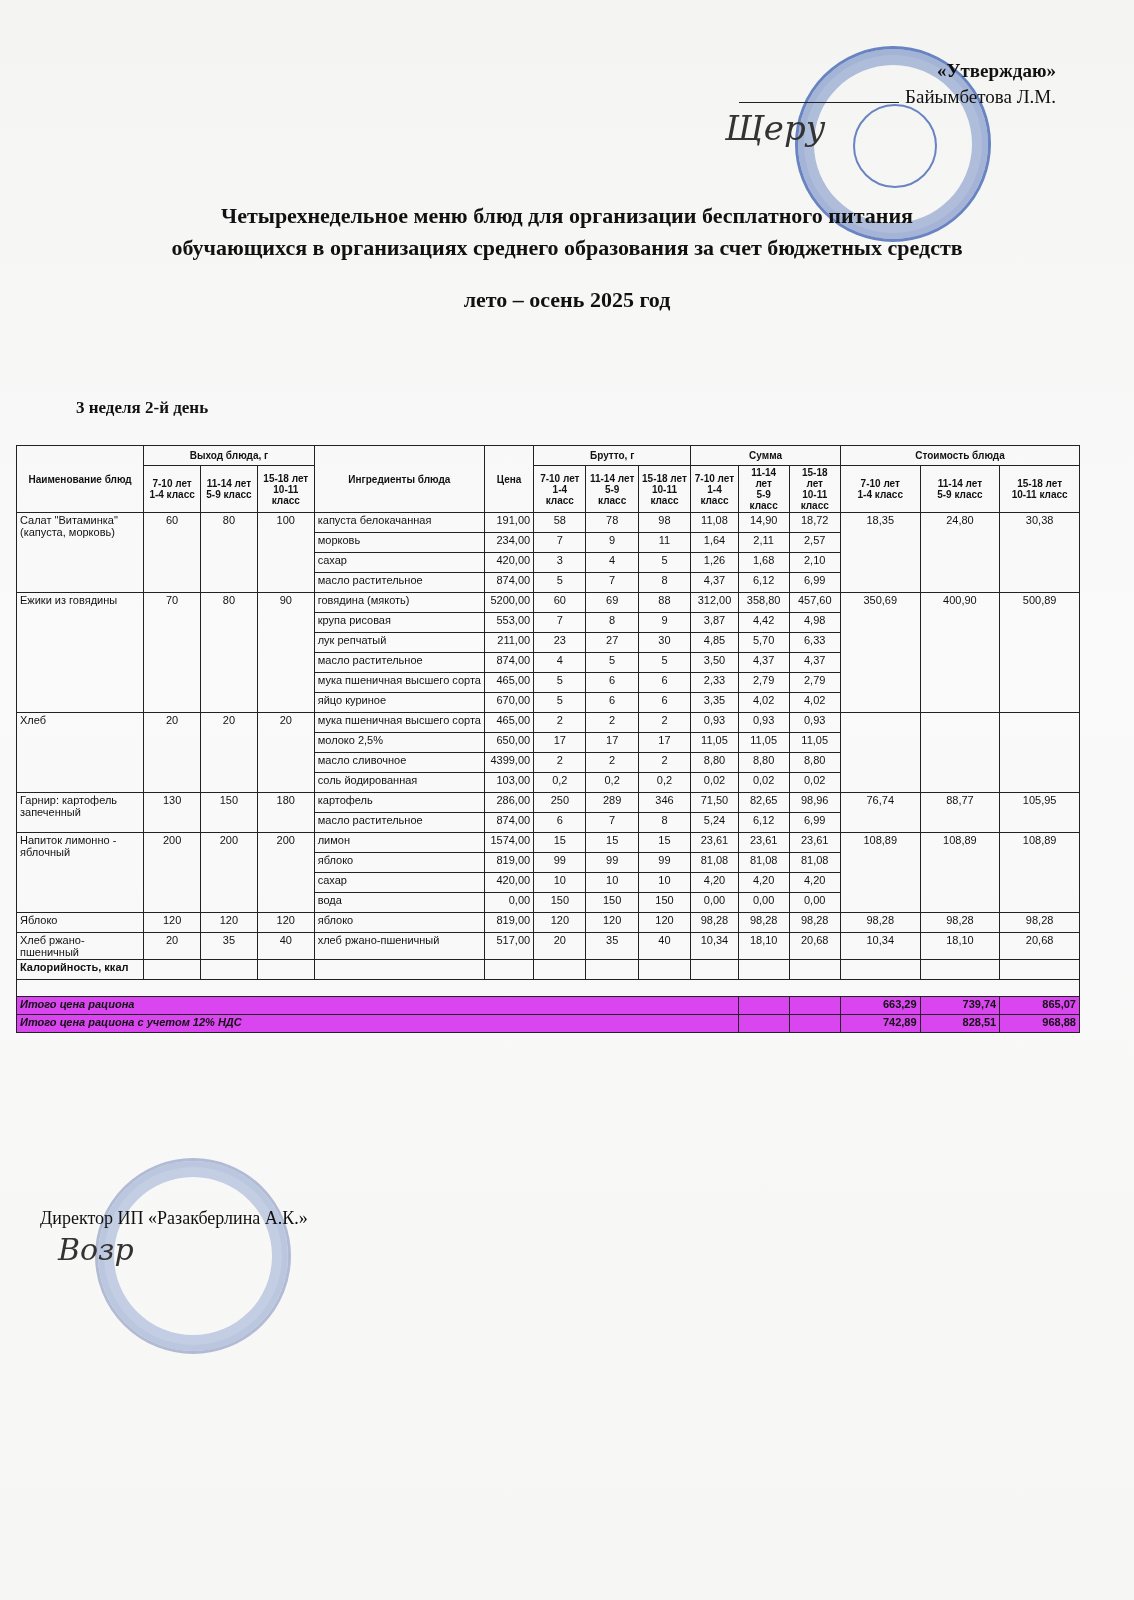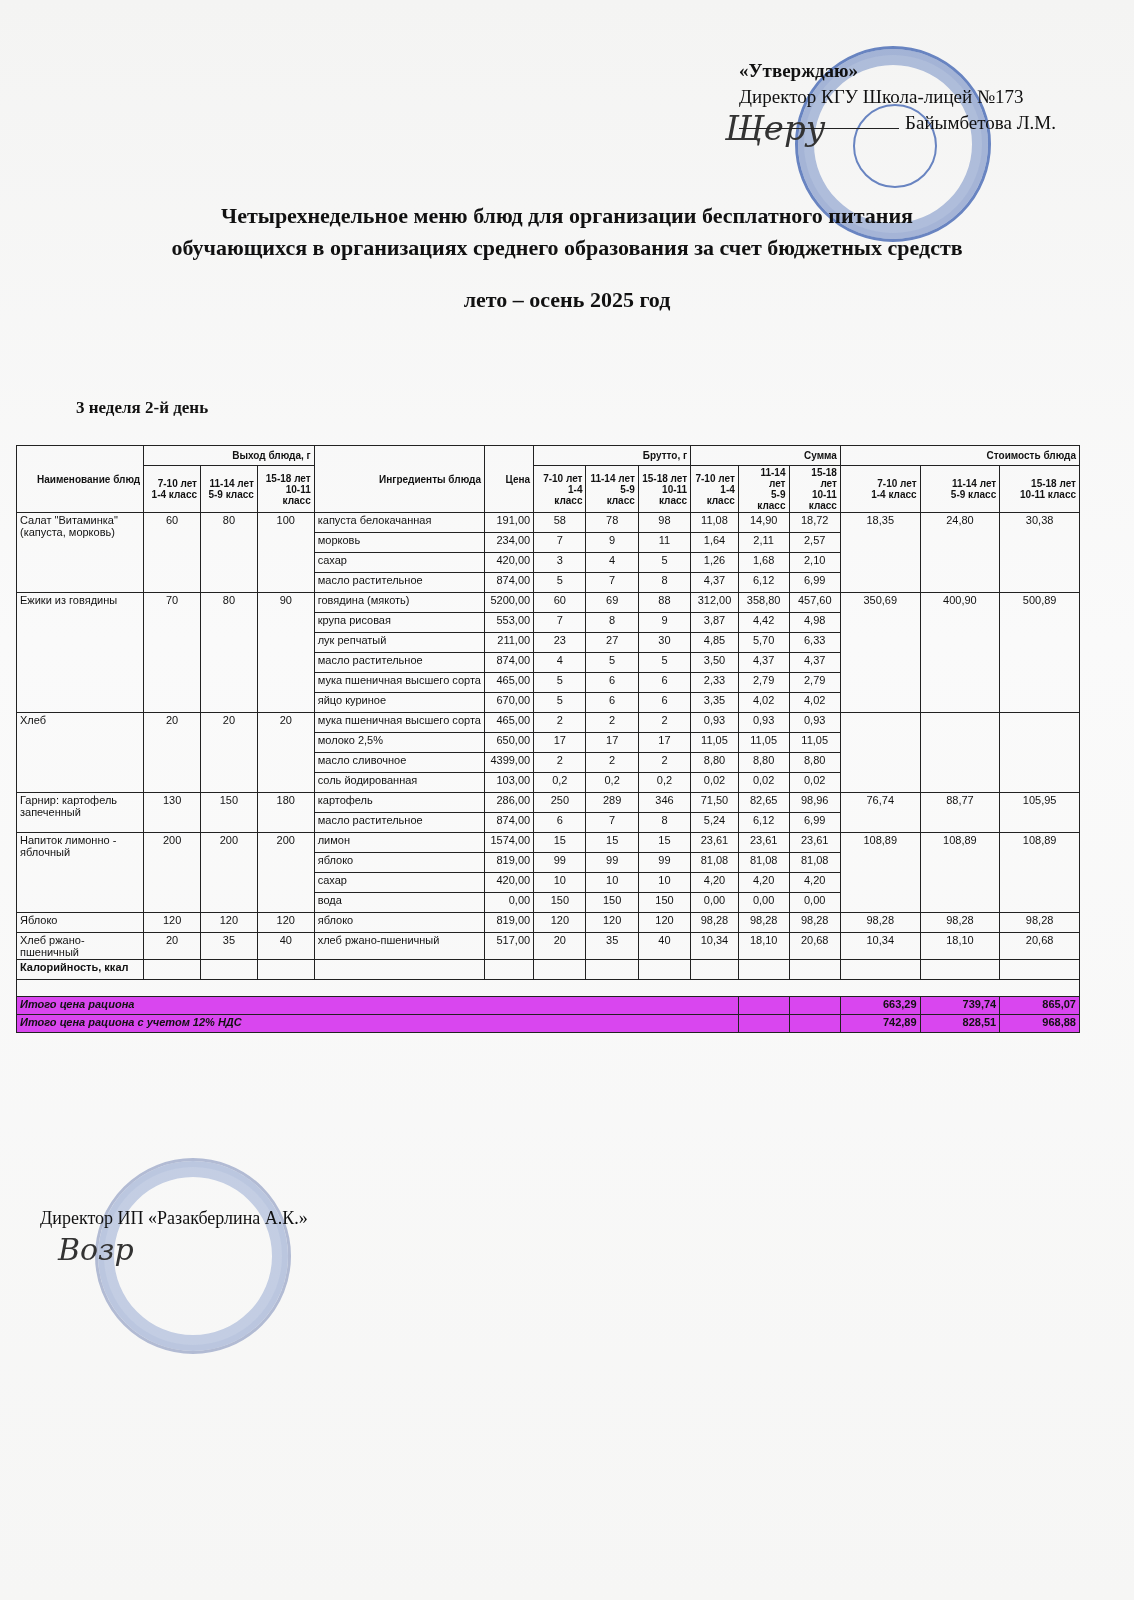--- a/index.html
+++ b/index.html
@@ -2,40 +2,40 @@
 <html><head>
 <meta charset="utf-8">
 <style>
   html, body { margin:0; padding:0; }
   body {
     width:1134px; height:1600px; position:relative; overflow:hidden;
     background:#f7f7f6;
     font-family:"Liberation Serif", serif; color:#111;
   }
   .page { position:absolute; inset:0; background:linear-gradient(180deg,#f4f4f3 0%,#fafafa 40%,#f6f6f5 100%); }
-  .approve { position:absolute; right:78px; top:58px; text-align:left; font-size:19px; line-height:26px; }
+  .approve { position:absolute; right:78px; top:58px; text-align:right; font-size:19px; line-height:26px; }
   .approve .a1 { font-weight:bold; }
   .approve .sig-line { display:inline-block; width:160px; border-bottom:1px solid #222; margin-right:6px; vertical-align:baseline; }
   .stamp {
     position:absolute; border-radius:50%; border:3px solid #3a5fb0; opacity:0.75;
     box-shadow: inset 0 0 0 6px rgba(58,95,176,0.15), inset 0 0 0 14px rgba(255,255,255,0), inset 0 0 0 16px rgba(58,95,176,0.5);
   }
   .stamp1 { left:795px; top:46px; width:190px; height:190px; }
   .stamp1 .inner { position:absolute; left:55px; top:55px; width:80px; height:80px; border-radius:50%; border:2px solid #3a5fb0; }
   .stamp2 { left:95px; top:1158px; width:190px; height:190px; border-color:#7a8bb8; opacity:0.55; }
   .signature { position:absolute; font-family:"DejaVu Serif", serif; font-style:italic; color:#333; }
   .title { position:absolute; left:0; right:0; top:200px; text-align:center; font-weight:bold; font-size:22px; line-height:32px; }
   .title .l3 { margin-top:20px; display:block; }
   .subtitle { position:absolute; left:52px; top:398px; font-weight:bold; font-size:17px;margin-left:24px; }
   table.menu {
     position:absolute; left:16px; top:445px; width:1064px;
     border-collapse:collapse; font-family:"Liberation Sans Narrow","Liberation Sans", sans-serif; font-size:11px;
   }
   table.menu td, table.menu th { border:1px solid #222; padding:1px 3px; height:17px; vertical-align:top; }
-  table.menu th { font-weight:bold; font-size:10px; text-align:right; vertical-align:middle; }
+  table.menu th { font-weight:bold; font-size:10px; text-align:center; vertical-align:middle; }
   table.menu td.num { text-align:center; }
   table.menu td.price { text-align:right; }
   table.menu td.ing { white-space:nowrap; }
   table.menu tr.spacer td { height:14px; border-left:1px solid #222; border-right:1px solid #222; border-top:none; border-bottom:none; }
   table.menu tr.total td { background:#d946ef; font-style:italic; font-weight:bold; height:15px; }
   table.menu tr.total td.tv { text-align:right; font-style:normal;padding-left:42px; }
   .bold { font-weight:bold; }
   .dir2 { position:absolute; left:40px; top:1202px; font-size:18px; line-height:32px; }
   .dir2 .sig-line { display:inline-block; width:128px; border-bottom:1px solid #222; margin-right:4px; }
 </style>
@@ -44,21 +44,20 @@
 
 <div class="page"></div>
 
 <div class="stamp stamp1">
     <div class="inner"></div>
   </div>
 <div class="signature" style="left:725px; top:108px; font-size:34px;">Щеру</div>
 
 <div class="approve">
   <div class="a1">«Утверждаю»</div>
-  <div>Директор КГУ Школа-лицей №173</div>
   <div><span class="sig-line"></span><span>Байымбетова Л.М.</span></div>
 </div>
 
 <div class="title">
   <div>Четырехнедельное меню блюд для организации бесплатного питания</div>
   <div>обучающихся в организациях среднего образования за счет бюджетных средств</div>
   <span class="l3">лето – осень  2025 год</span>
 </div>
 
 <div class="subtitle">3 неделя 2-й день</div>

